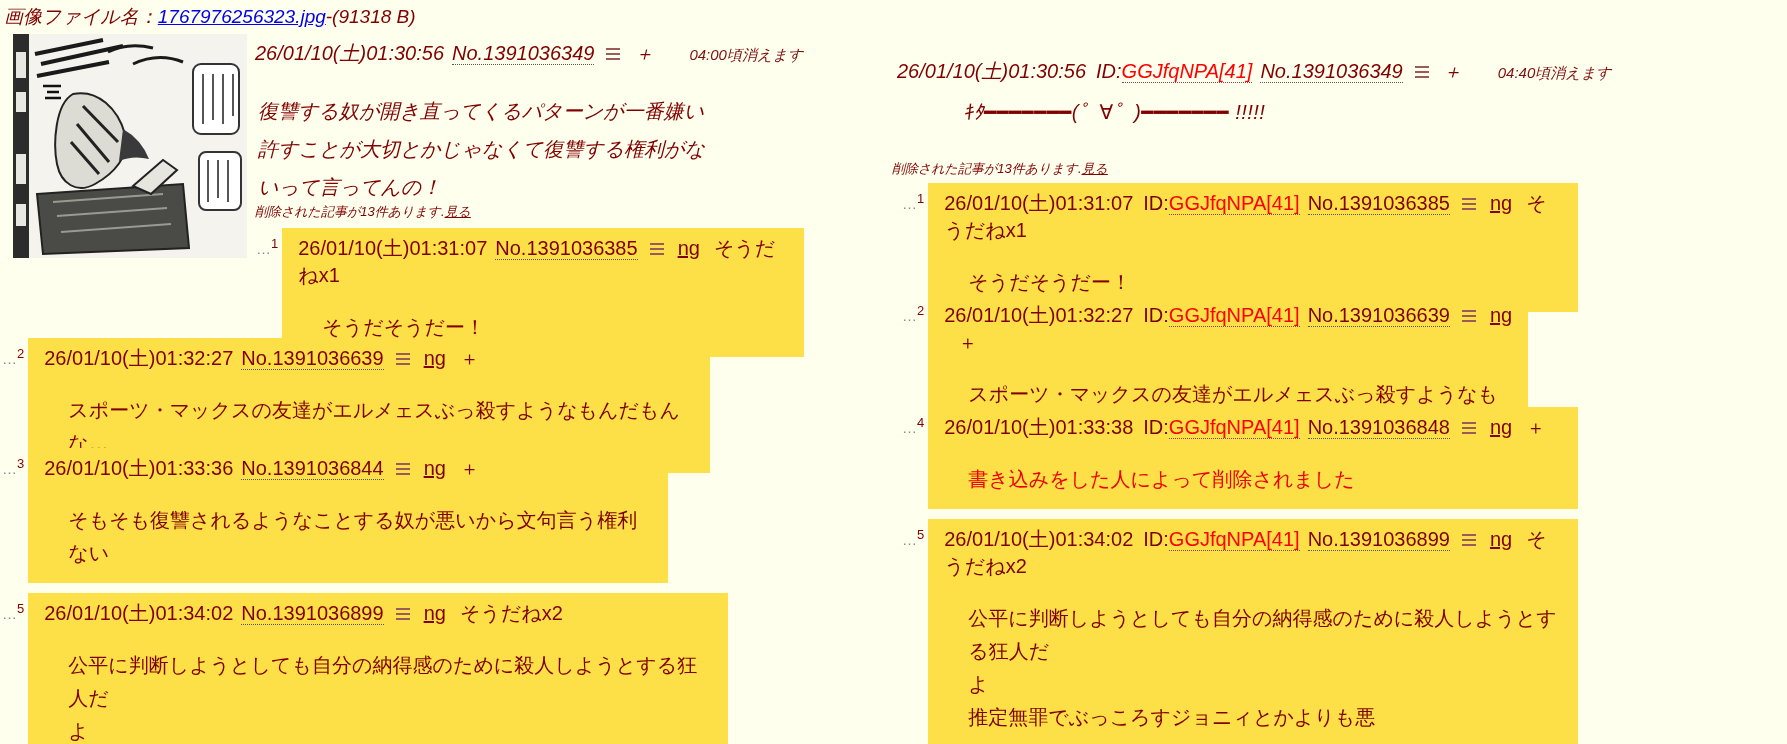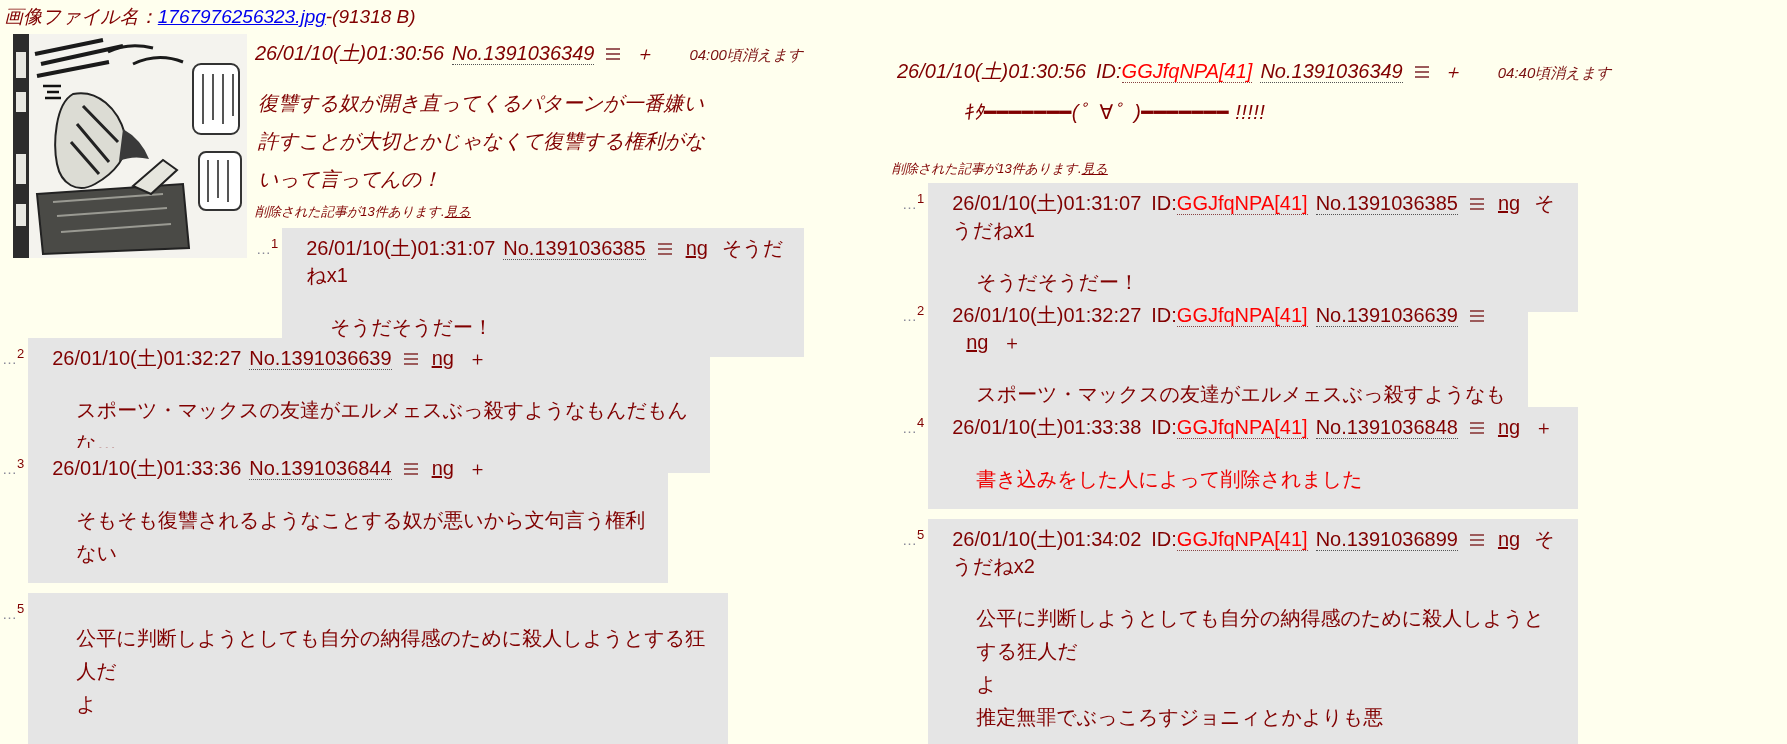--- a/index.html
+++ b/index.html
@@ -33,21 +33,21 @@
   .op-body { line-height:38px; }
   .op-body .line { display:block; }
   
   .del-notice { font-size:13px; }
   .see-link { text-decoration:underline; cursor:pointer; }
   
   .row { position:absolute; display:flex; align-items:flex-start; }
   .marker { white-space:nowrap; padding-top:8px; cursor:pointer; }
   .marker .dots { color:#8a8a99; font-size:15px; }
   .marker sup { color:#800000; font-size:13px; vertical-align:6px; }
-  .pbox { background:#e5e5e5; padding:7px 16px 13px 24px; margin-left:4px; }
+  .pbox { background:#fde047; padding:7px 16px 13px 16px; margin-left:4px; }
   .pbody { margin:22px 0 0 24px; line-height:33px; }
   .pbody .line { display:block; }
   .deleted-red { color:#ee0000; }
   .kita { font-size:20px; letter-spacing:0.5px; }
 </style>
 </head>
 <body>
 
 <div class="screen">
 
@@ -83,21 +83,21 @@
         <path d="M120 152 l30 -26 l14 10 l-26 24 Z" fill="#e6e6de" stroke="#222" stroke-width="2"></path>
 
         <path d="M30 52 h18 M34 58 h12 M32 64 h16" stroke="#111" stroke-width="2.5"></path>
       </svg>
     </div>
 
     <div class="abs hdrline" style="left:255px;top:40px;">
       <span>26/01/10(土)01:30:56</span><a class="no-link">No.1391036349</a><span class="menu-icon"></span><a class="plus-link">＋</a><span class="expire">04:00頃消えます</span>
     </div>
 
-    <div class="abs op-body" style="left:258px;top:84px;">
+    <div class="abs op-body" style="left:258px;top:92px;">
       <span class="line">復讐する奴が開き直ってくるパターンが一番嫌い</span>
       <span class="line">許すことが大切とかじゃなくて復讐する権利がな</span>
       <span class="line">いって言ってんの！</span>
     </div>
 
     <div class="abs del-notice" style="left:255px;top:203px;">
       <span>削除された記事が13件あります.</span><a class="see-link">見る</a>
     </div>
 
     <div class="row" style="left:256px;top:228px;">
@@ -132,20 +132,23 @@
         </div>
         <div class="pbody">
           <span class="line">そもそも復讐されるようなことする奴が悪いから文句言う権利ない</span>
         </div>
       </div>
     </div>
 
     <div class="row" style="left:2px;top:593px;">
       <span class="marker"><span class="dots">…</span><sup>5</sup></span>
       <div class="pbox" style="width:700px;min-height:166px;">
+        <div class="hdrline">
+          <span>26/01/10(土)01:34:02</span><a class="no-link">No.1391036899</a><span class="menu-icon"></span><a class="ng-link">ng</a><span class="sodane">そうだねx2</span>
+        </div>
         <div class="pbody">
           <span class="line">公平に判断しようとしても自分の納得感のために殺人しようとする狂人だ</span>
           <span class="line">よ</span>
 
         </div>
       </div>
     </div>
   </div>
 
   <div class="col" style="left:818px;width:969px;">

